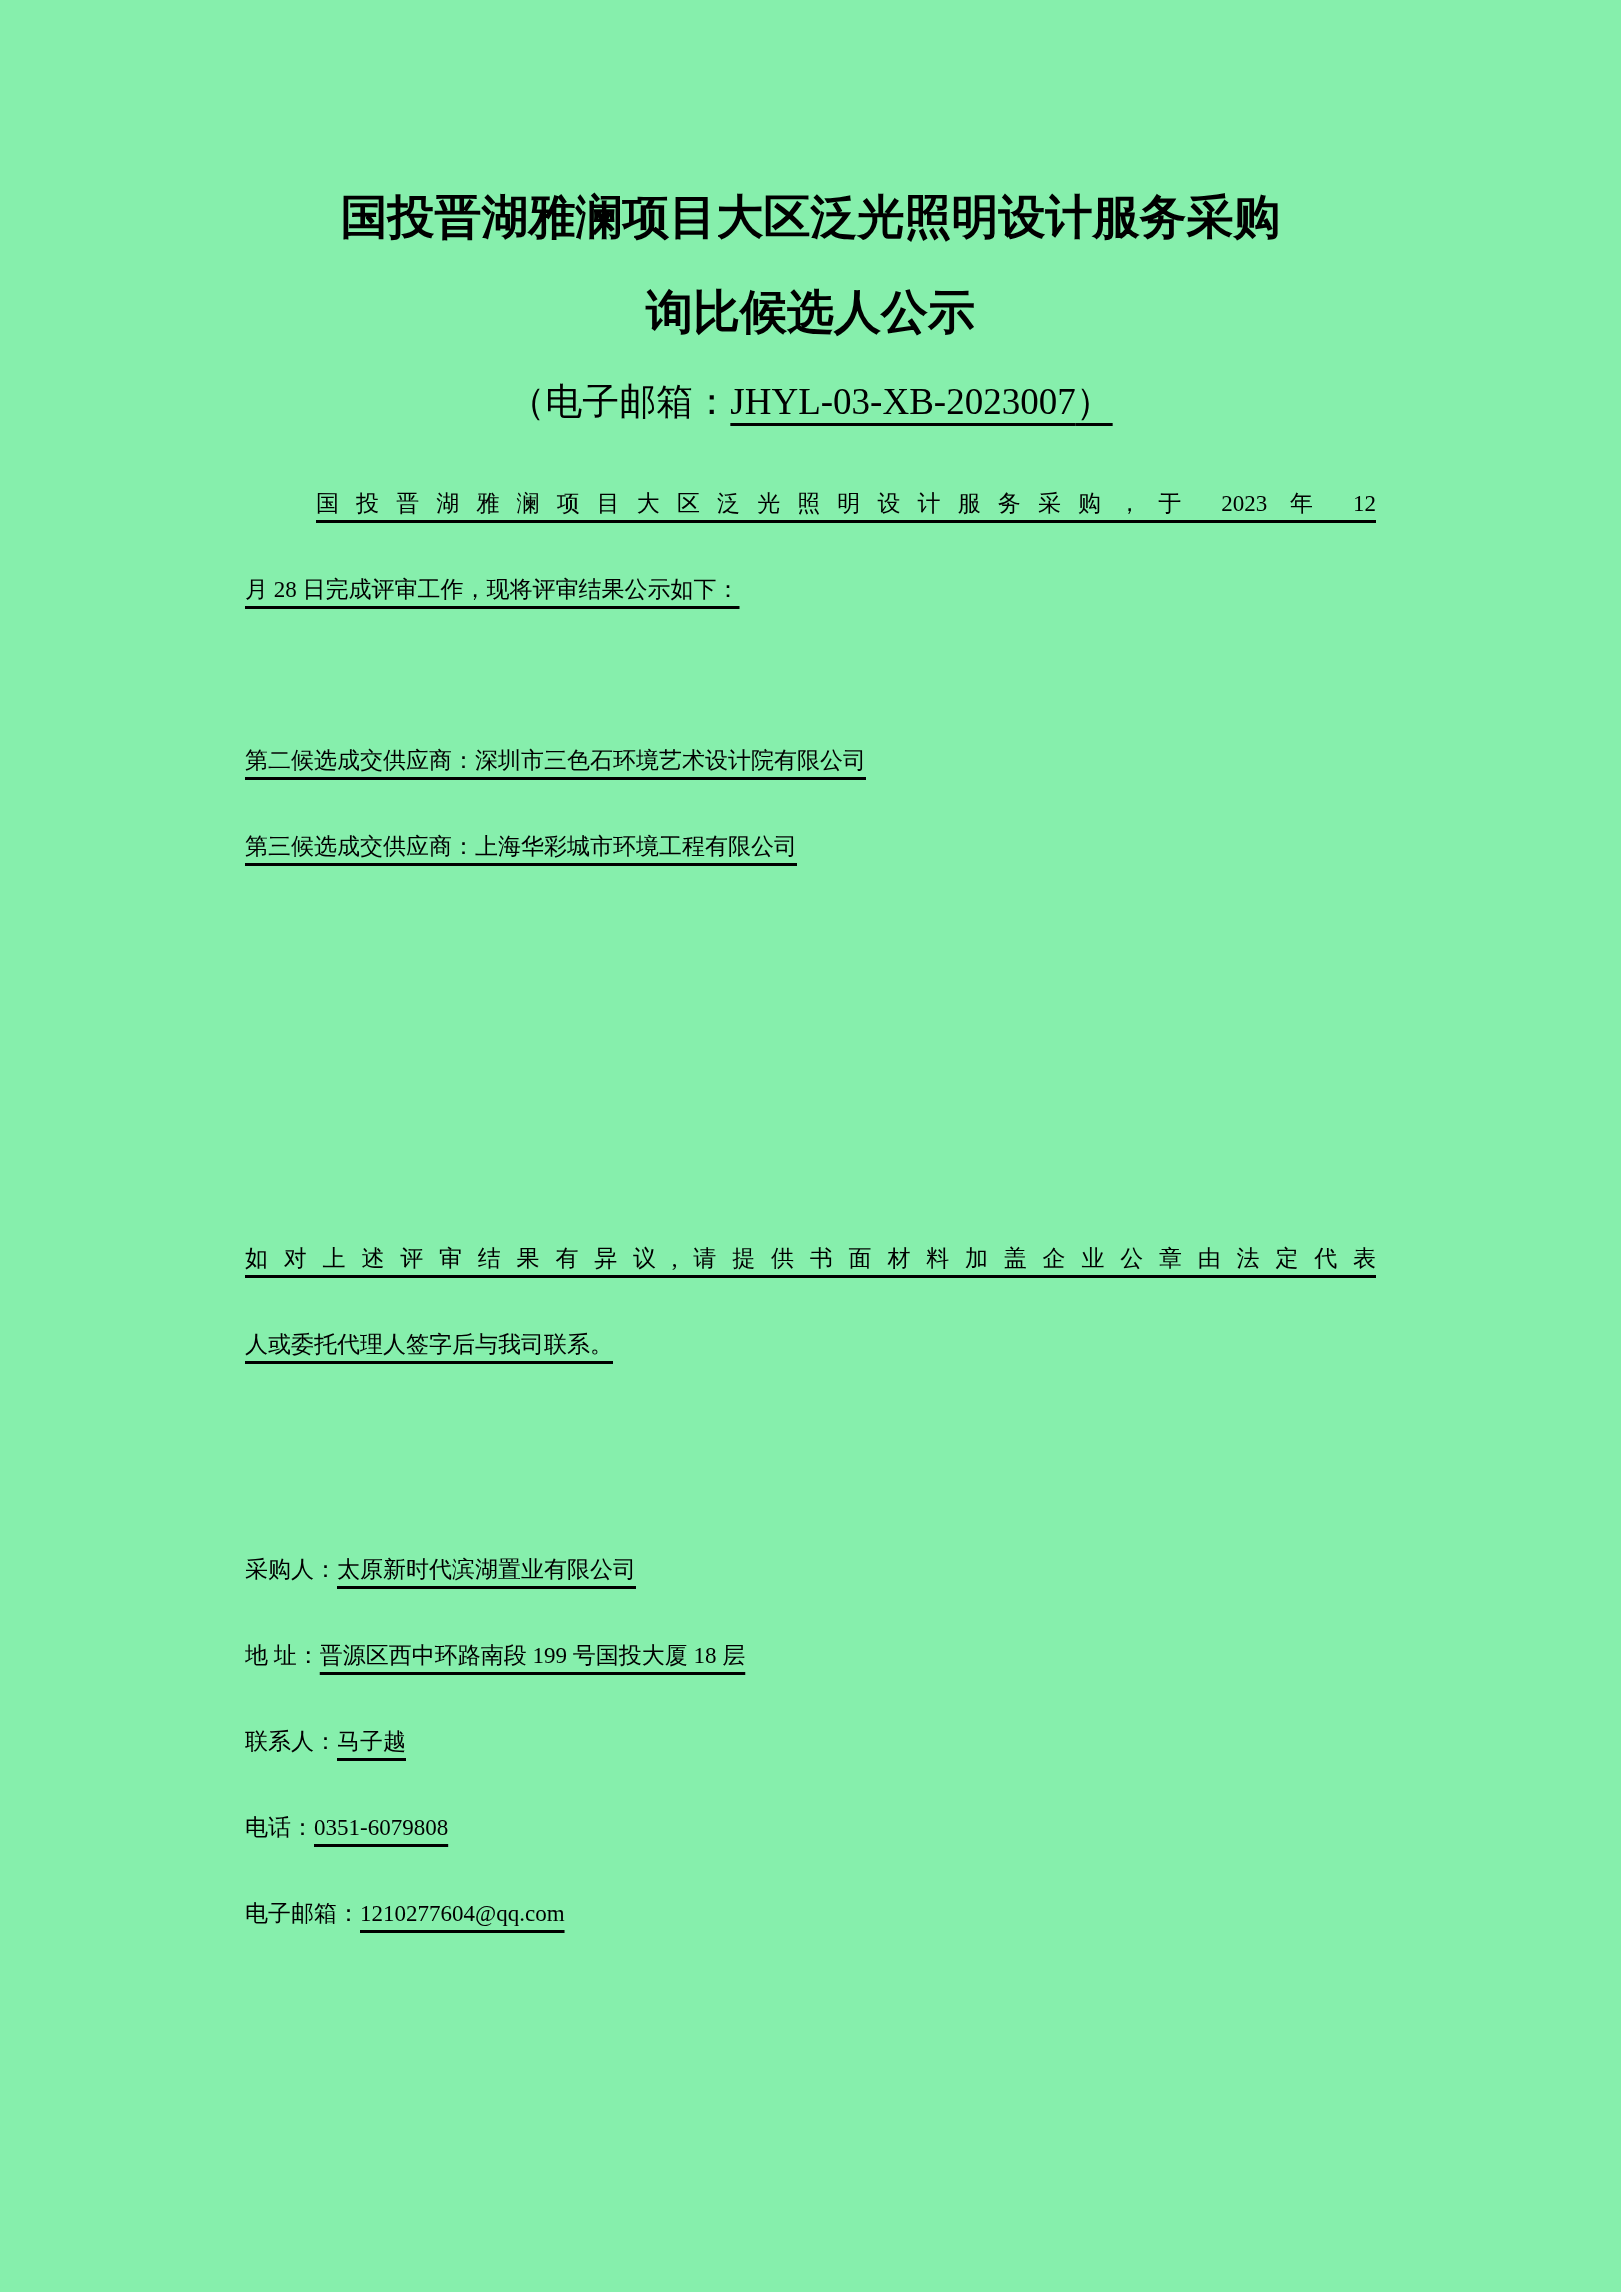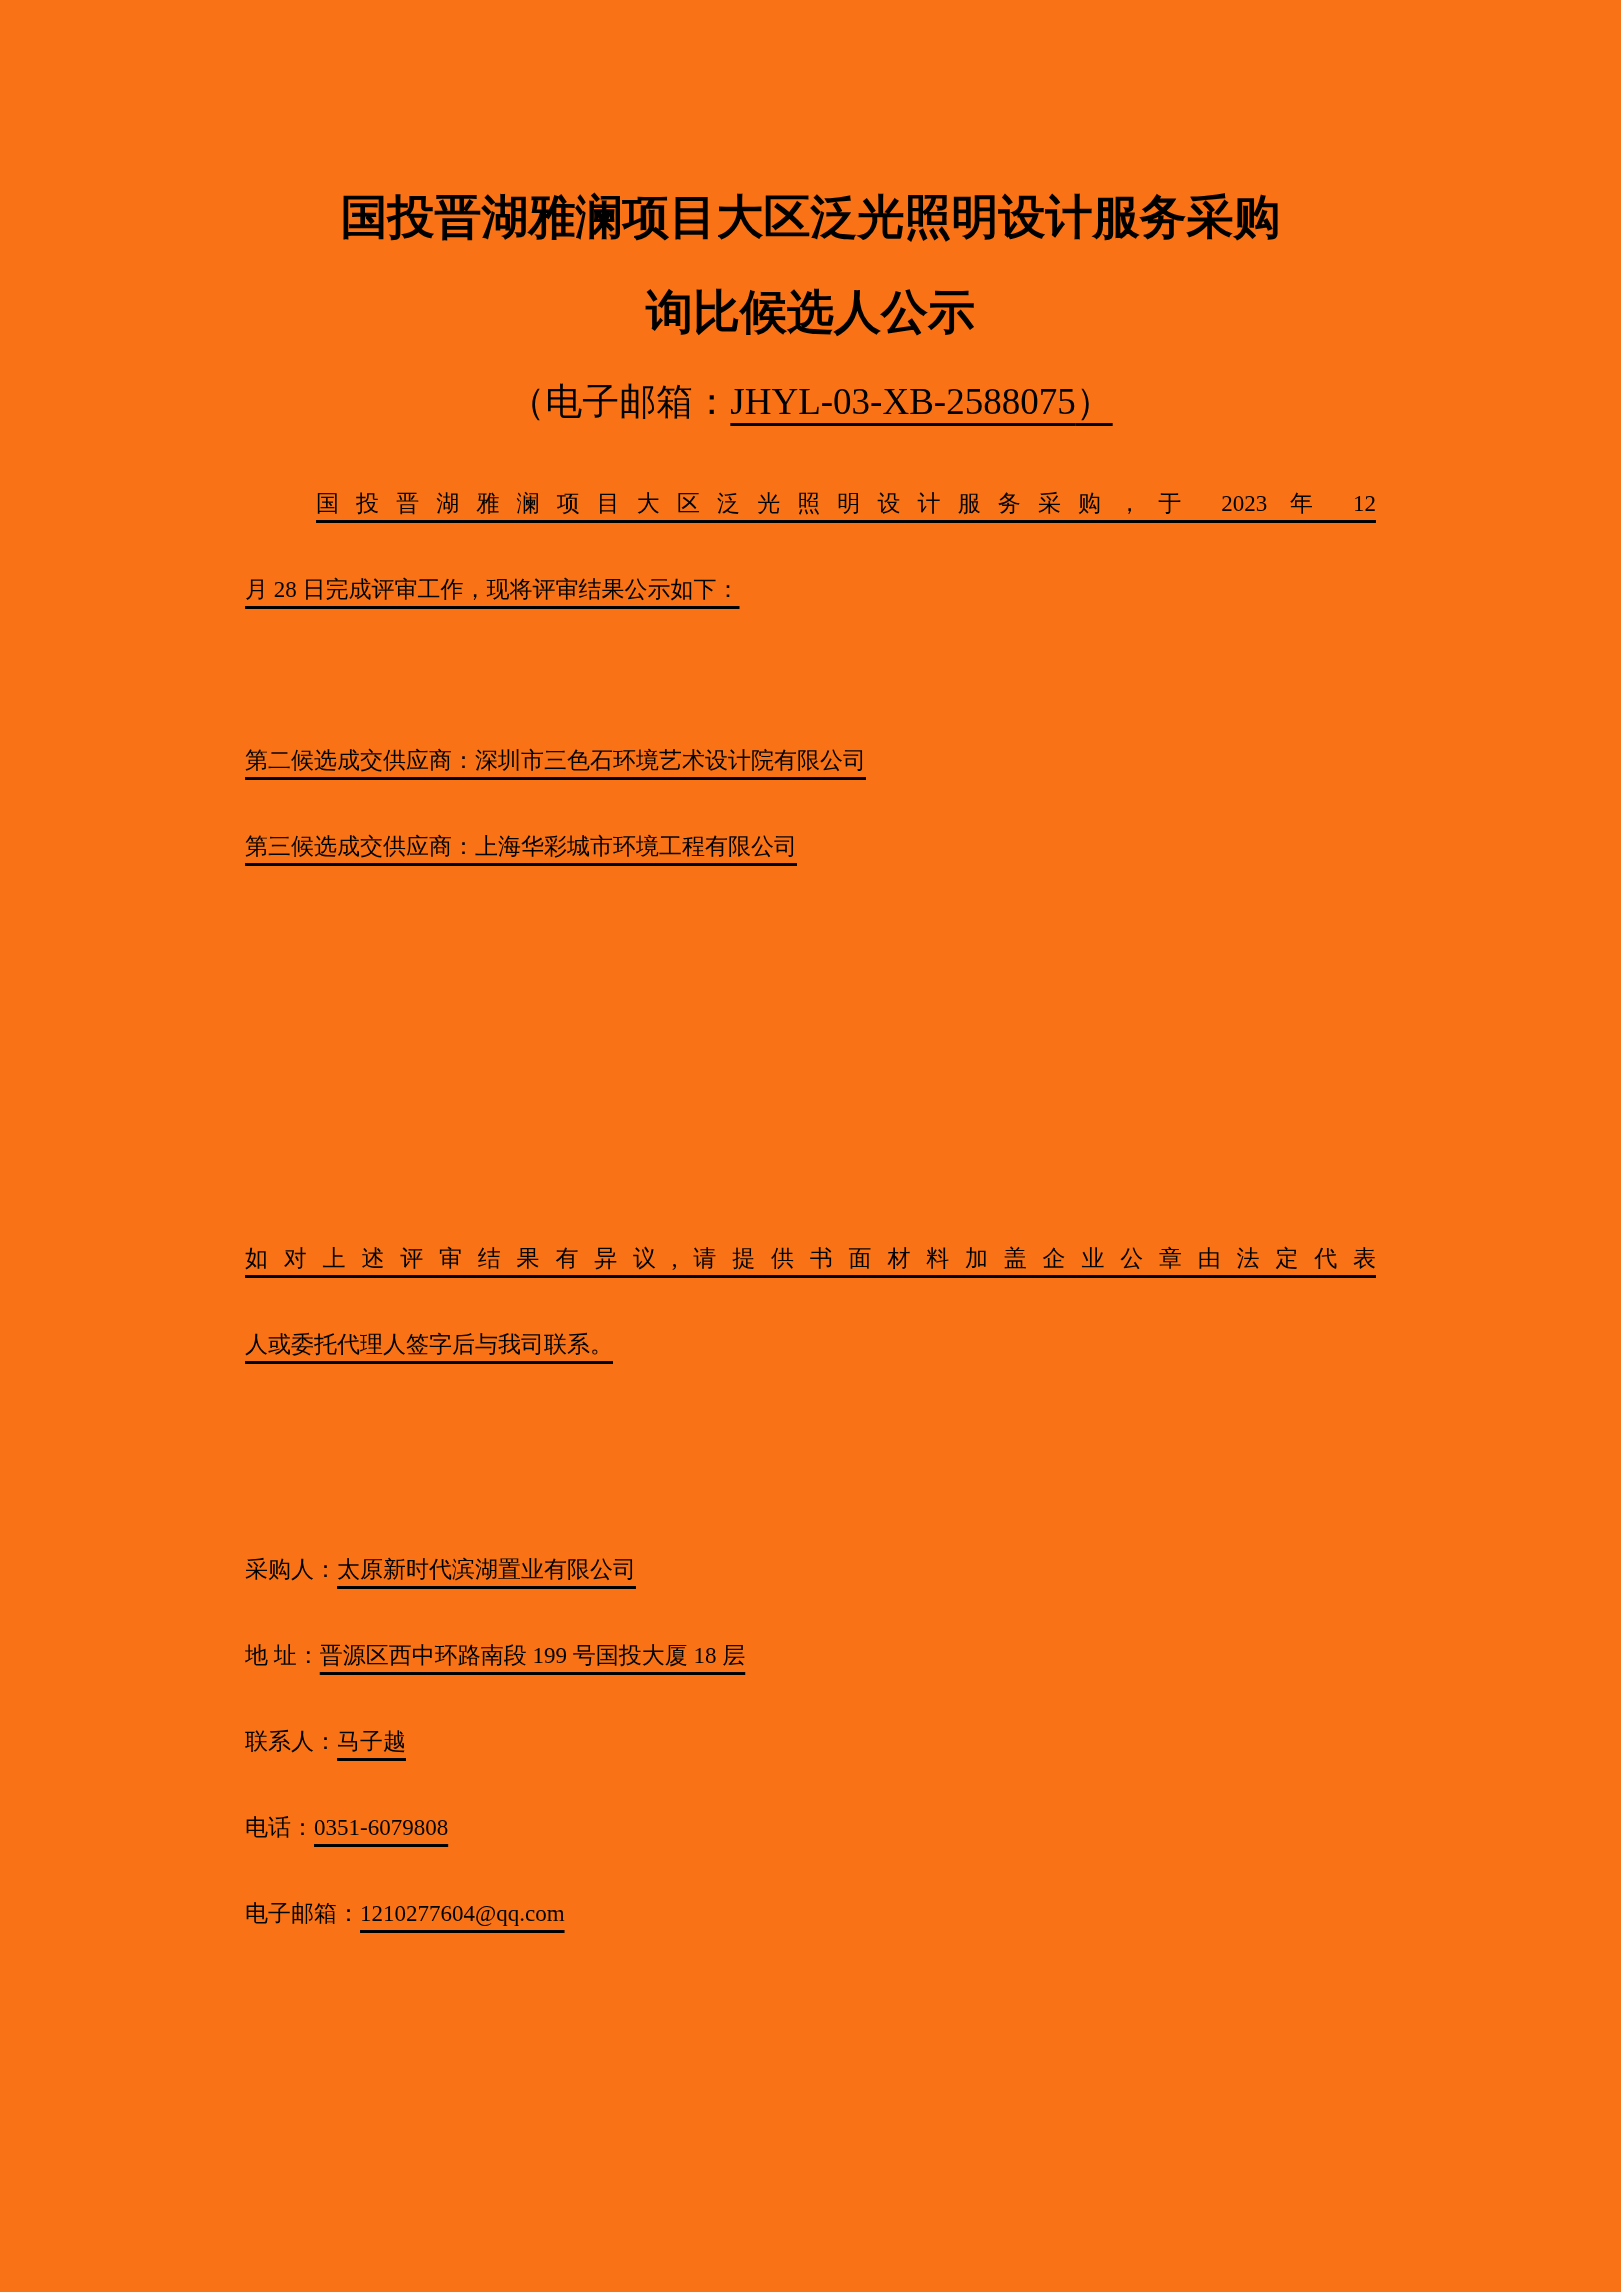--- a/index.html
+++ b/index.html
@@ -4,21 +4,21 @@
 <style>
   html, body {
     margin: 0;
     padding: 0;
     background: #ffffff;
   }
   .page {
     position: relative;
     width: 1621px;
     height: 2293px;
-    background: #f97316;
+    background: #86efac;
     color: #000000;
     font-family: "Liberation Serif", "DejaVu Serif", serif;
     overflow: hidden;
   }
   .block {
     position: absolute;
     left: 245px;
     width: 1131px;
   }
   .title-line {
@@ -62,21 +62,21 @@
 </style>
 </head>
 <body>
 
 <div class="page">
 
   <div class="block title-line" style="top:186px;">国投晋湖雅澜项目大区泛光照明设计服务采购</div>
 
   <div class="block title-line" style="top:281px;">询比候选人公示</div>
 
-  <div class="block pnum-line" style="top:374px;"><span>（电子邮箱：</span><span class="u">JHYL-03-XB-2588075</span><span class="u">）</span></div>
+  <div class="block pnum-line" style="top:374px;"><span>（电子邮箱：</span><span class="u">JHYL-03-XB-2023007</span><span class="u">）</span></div>
 
   <div class="block body-text" style="top:461px;">
     <div class="line nowrap jline indent u">国投晋湖雅澜项目大区泛光照明设计服务采购，于 2023 年 12</div>
     <div class="line nowrap u">月 28 日完成评审工作，现将评审结果公示如下：</div>
   </div>
 
   <div class="block body-text" style="top:718px;">
     <div class="line nowrap u">第二候选成交供应商：深圳市三色石环境艺术设计院有限公司</div>
     <div class="line nowrap u">第三候选成交供应商：上海华彩城市环境工程有限公司</div>
   </div>

